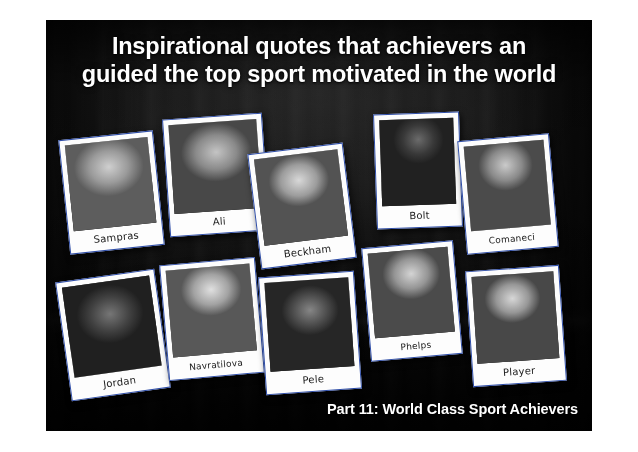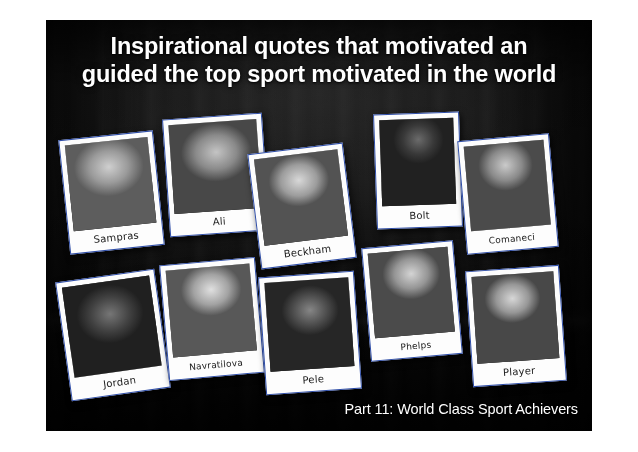--- a/index.html
+++ b/index.html
@@ -120,40 +120,40 @@
   .p-phelps   .img { background-image: radial-gradient(ellipse 36% 30% at 52% 28%, #d8d3cc 0%, #9a948d 58%, #4f4a45 100%), linear-gradient(180deg,#6c6762 0%, #cfcac3 26%, #8e8982 52%, #3a3633 78%, #191715 100%); }
   .p-player   .img { background-image: radial-gradient(ellipse 34% 28% at 48% 28%, #dcd6ce 0%, #9d968e 58%, #4c4843 100%), linear-gradient(180deg,#a9a39c 0%, #75706a 30%, #2e2b28 58%, #131211 100%); }
 
   
   #footer {
     position: absolute;
     right: 14px;
     bottom: 14px;
     color: #ffffff;
     font-size: 14.5px;
-    font-weight: normal;
+    font-weight: bold;
     letter-spacing: -0.1px;
     text-shadow: 0 1px 2px rgba(0,0,0,0.95);
     z-index: 30;
     white-space: nowrap;
     text-align: center;
   }
 </style>
 </head>
 <body>
 
 <div id="slide">
 
   <div class="bg-base"></div>
   <div class="bg-streaks"></div>
   <div class="bg-band"></div>
   <div class="bg-vign"></div>
 
   <div id="title-block">
-    <div class="title-line">Inspirational quotes that motivated an</div>
+    <div class="title-line">Inspirational quotes that achievers an</div>
     <div class="title-line">guided the top sport motivated in the world</div>
   </div>
 
   <div class="photo p-sampras" style="left:18px; top:115px; width:95px; height:115px; transform:rotate(-6deg);">
     <div class="img"></div>
     <div class="cap">Sampras</div>
   </div>
 
   <div class="photo p-ali" style="left:120px; top:96px; width:100px; height:118px; transform:rotate(-4deg);">
     <div class="img"></div>

